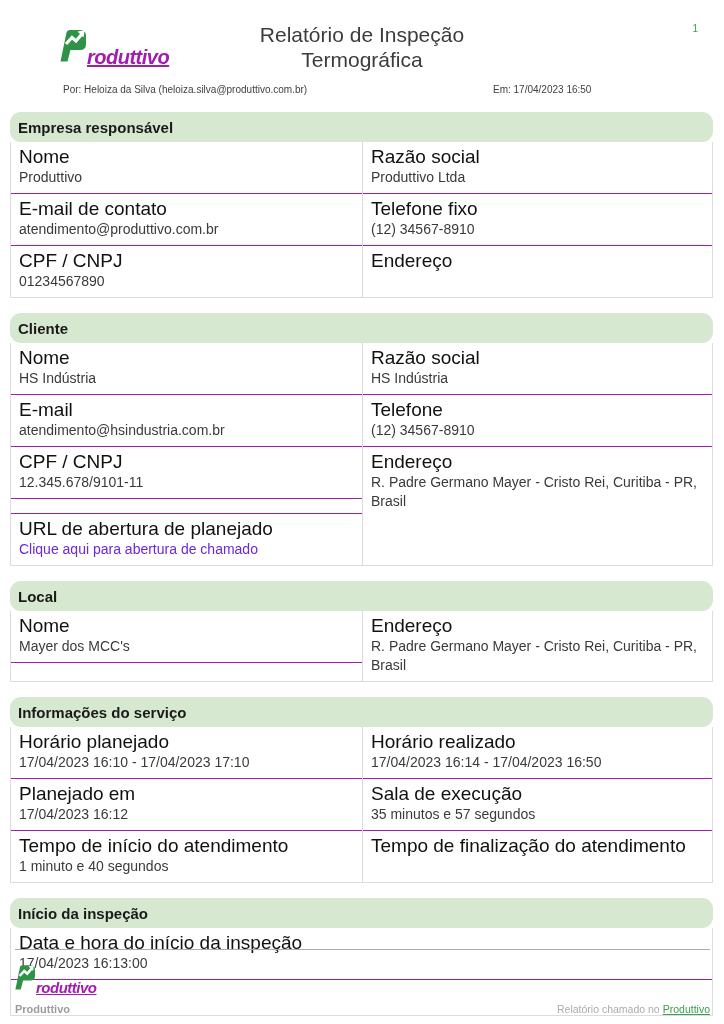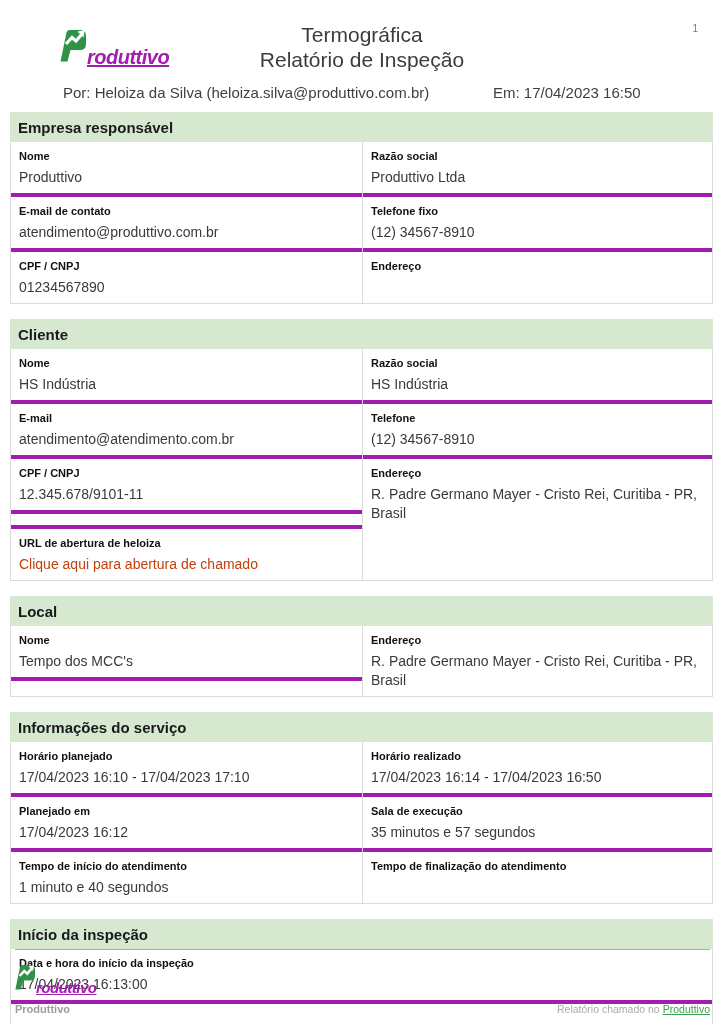--- a/index.html
+++ b/index.html
@@ -4,40 +4,40 @@
 <style>
   * { margin:0; padding:0; box-sizing:border-box; }
   body { background:#ffffff; font-family:"Liberation Sans", sans-serif; }
   .page { position:relative; width:724px; height:1024px; background:#fff; overflow:hidden; }
 
   
   .logo { position:absolute; left:60px; top:30px; display:flex; align-items:flex-end; }
   .logo-text { font-style:italic; font-weight:bold; color:#a21caf; font-size:20px; line-height:0.9; letter-spacing:-0.5px; margin-left:1px;text-decoration:underline; }
   .report-title { position:absolute; top:22px; left:120px; right:120px; text-align:center; color:#3C3C3C; font-size:21px; line-height:25px; font-weight:normal; }
   .page-number { position:absolute; top:23px; right:26px; color:#3CA14C; font-size:10px; }
-  .byline { position:absolute; top:84px; left:25px; right:0; font-size:15px; color:#3F3F3F;padding-left:38px; }
+  .byline { position:absolute; top:84px; left:25px; right:0; font-size:10px; color:#3F3F3F;padding-left:38px; }
   .byline-date { position:absolute; left:455px; top:0;margin-left:13px; }
 
   
   .content { position:absolute; top:112px; left:10px; width:703px; }
-  .band { background:#D6E8D0; min-height:30px; display:flex; align-items:center; padding:0 8px; font-size:15px; font-weight:bold; color:#1A1A1A; }
+  .band { background:#D6E8D0; min-height:30px; display:flex; align-items:center; padding:0 8px; font-size:15px; font-weight:bold; color:#1A1A1A;border-radius:11px; }
   .band + .cols { border-top:none; }
   .section { margin-top:15px; }
   .section:first-child { margin-top:0; }
   .cols { display:flex; border:1px solid #DCDCDC; border-top:none; align-items:stretch; }
   .col { display:flex; flex-direction:column; }
   .col-left { width:352px; border-right:1px solid #DCDCDC; }
   .col-right { flex:1; }
   .col-full { width:100%; }
-  .col > div + div { border-top:4px solid #a21caf; }
+  .col > div + div { border-top:1px solid #a21caf; }
   .col > div.no-border { border-top:none; }
   .cell { padding:5px 8px 6px 8px; min-height:48px; }
-  .cell-label { font-size:11px; font-weight:bold; color:#111; line-height:19px; margin-bottom:2px; }
+  .cell-label { font-size:19px; font-weight:normal; color:#111; line-height:19px; margin-bottom:2px; }
   .cell-value { font-size:14px; color:#3A3A3A; line-height:19px; }
-  .cell-link a { color:#c2410c; text-decoration:none; font-size:14px; line-height:19px; cursor:pointer; }
+  .cell-link a { color:#6d28d9; text-decoration:none; font-size:14px; line-height:19px; cursor:pointer; }
   .h52 { min-height:52px; }
   .h50 { min-height:50px; }
   .h46 { min-height:46px; }
   .h45 { min-height:45px; }
   .f15 { height:15px; }
   .f36 { height:36px; }
   .grow { flex:1; }
 
   
   .footer { position:absolute; left:15px; right:14px; top:949px; border-top:1px solid #ACACAC; }
@@ -58,22 +58,22 @@
       <svg width="26" height="32" viewBox="0 0 26 32">
         <path d="M9.5 0 H20 Q26 0 26 6 V14 Q26 20 20 20 H10.5 L7.5 31.5 H0.5 L6.5 2.5 Q7 0 9.5 0 Z" fill="#2E9247"></path>
         <path d="M6 14 L12 7.5 L16 11 L21.5 4.5" fill="none" stroke="#ffffff" stroke-width="3.2"></path>
         <path d="M17.5 1.5 L24.5 0.5 L23.5 7.5 Z" fill="#ffffff"></path>
       </svg>
     </span>
     <span class="logo-text">roduttivo</span>
   </div>
 
   <div class="report-title">
+    <div>Relatório de Inspeção</div>
     <div>Termográfica</div>
-    <div>Relatório de Inspeção</div>
   </div>
 
   <div class="page-number">1</div>
 
   <div class="byline">
     <span>Por: Heloiza da Silva (heloiza.silva@produttivo.com.br)</span>
     <span class="byline-date">Em: 17/04/2023 16:50</span>
   </div>
 
   <div class="content">
@@ -114,29 +114,29 @@
     <div class="section">
       <div class="band">Cliente</div>
       <div class="cols">
         <div class="col col-left">
           <div class="cell">
             <div class="cell-label">Nome</div>
             <div class="cell-value">HS Indústria</div>
           </div>
           <div class="cell">
             <div class="cell-label">E-mail</div>
-            <div class="cell-value">atendimento@atendimento.com.br</div>
+            <div class="cell-value">atendimento@hsindustria.com.br</div>
           </div>
           <div class="cell h52">
             <div class="cell-label">CPF / CNPJ</div>
             <div class="cell-value">12.345.678/9101-11</div>
           </div>
           <div class="f15"></div>
           <div class="cell h46">
-            <div class="cell-label">URL de abertura de heloiza</div>
+            <div class="cell-label">URL de abertura de planejado</div>
             <div class="cell-link"><a>Clique aqui para abertura de chamado</a></div>
           </div>
         </div>
         <div class="col col-right">
           <div class="cell">
             <div class="cell-label">Razão social</div>
             <div class="cell-value">HS Indústria</div>
           </div>
           <div class="cell">
             <div class="cell-label">Telefone</div>
@@ -150,21 +150,21 @@
         </div>
       </div>
     </div>
 
     <div class="section">
       <div class="band">Local</div>
       <div class="cols">
         <div class="col col-left">
           <div class="cell h50">
             <div class="cell-label">Nome</div>
-            <div class="cell-value">Tempo dos MCC's</div>
+            <div class="cell-value">Mayer dos MCC's</div>
           </div>
           <div class="grow"></div>
         </div>
         <div class="col col-right">
           <div class="cell">
             <div class="cell-label">Endereço</div>
             <div class="cell-value">R. Padre Germano Mayer - Cristo Rei, Curitiba - PR, Brasil</div>
           </div>
         </div>
       </div>

